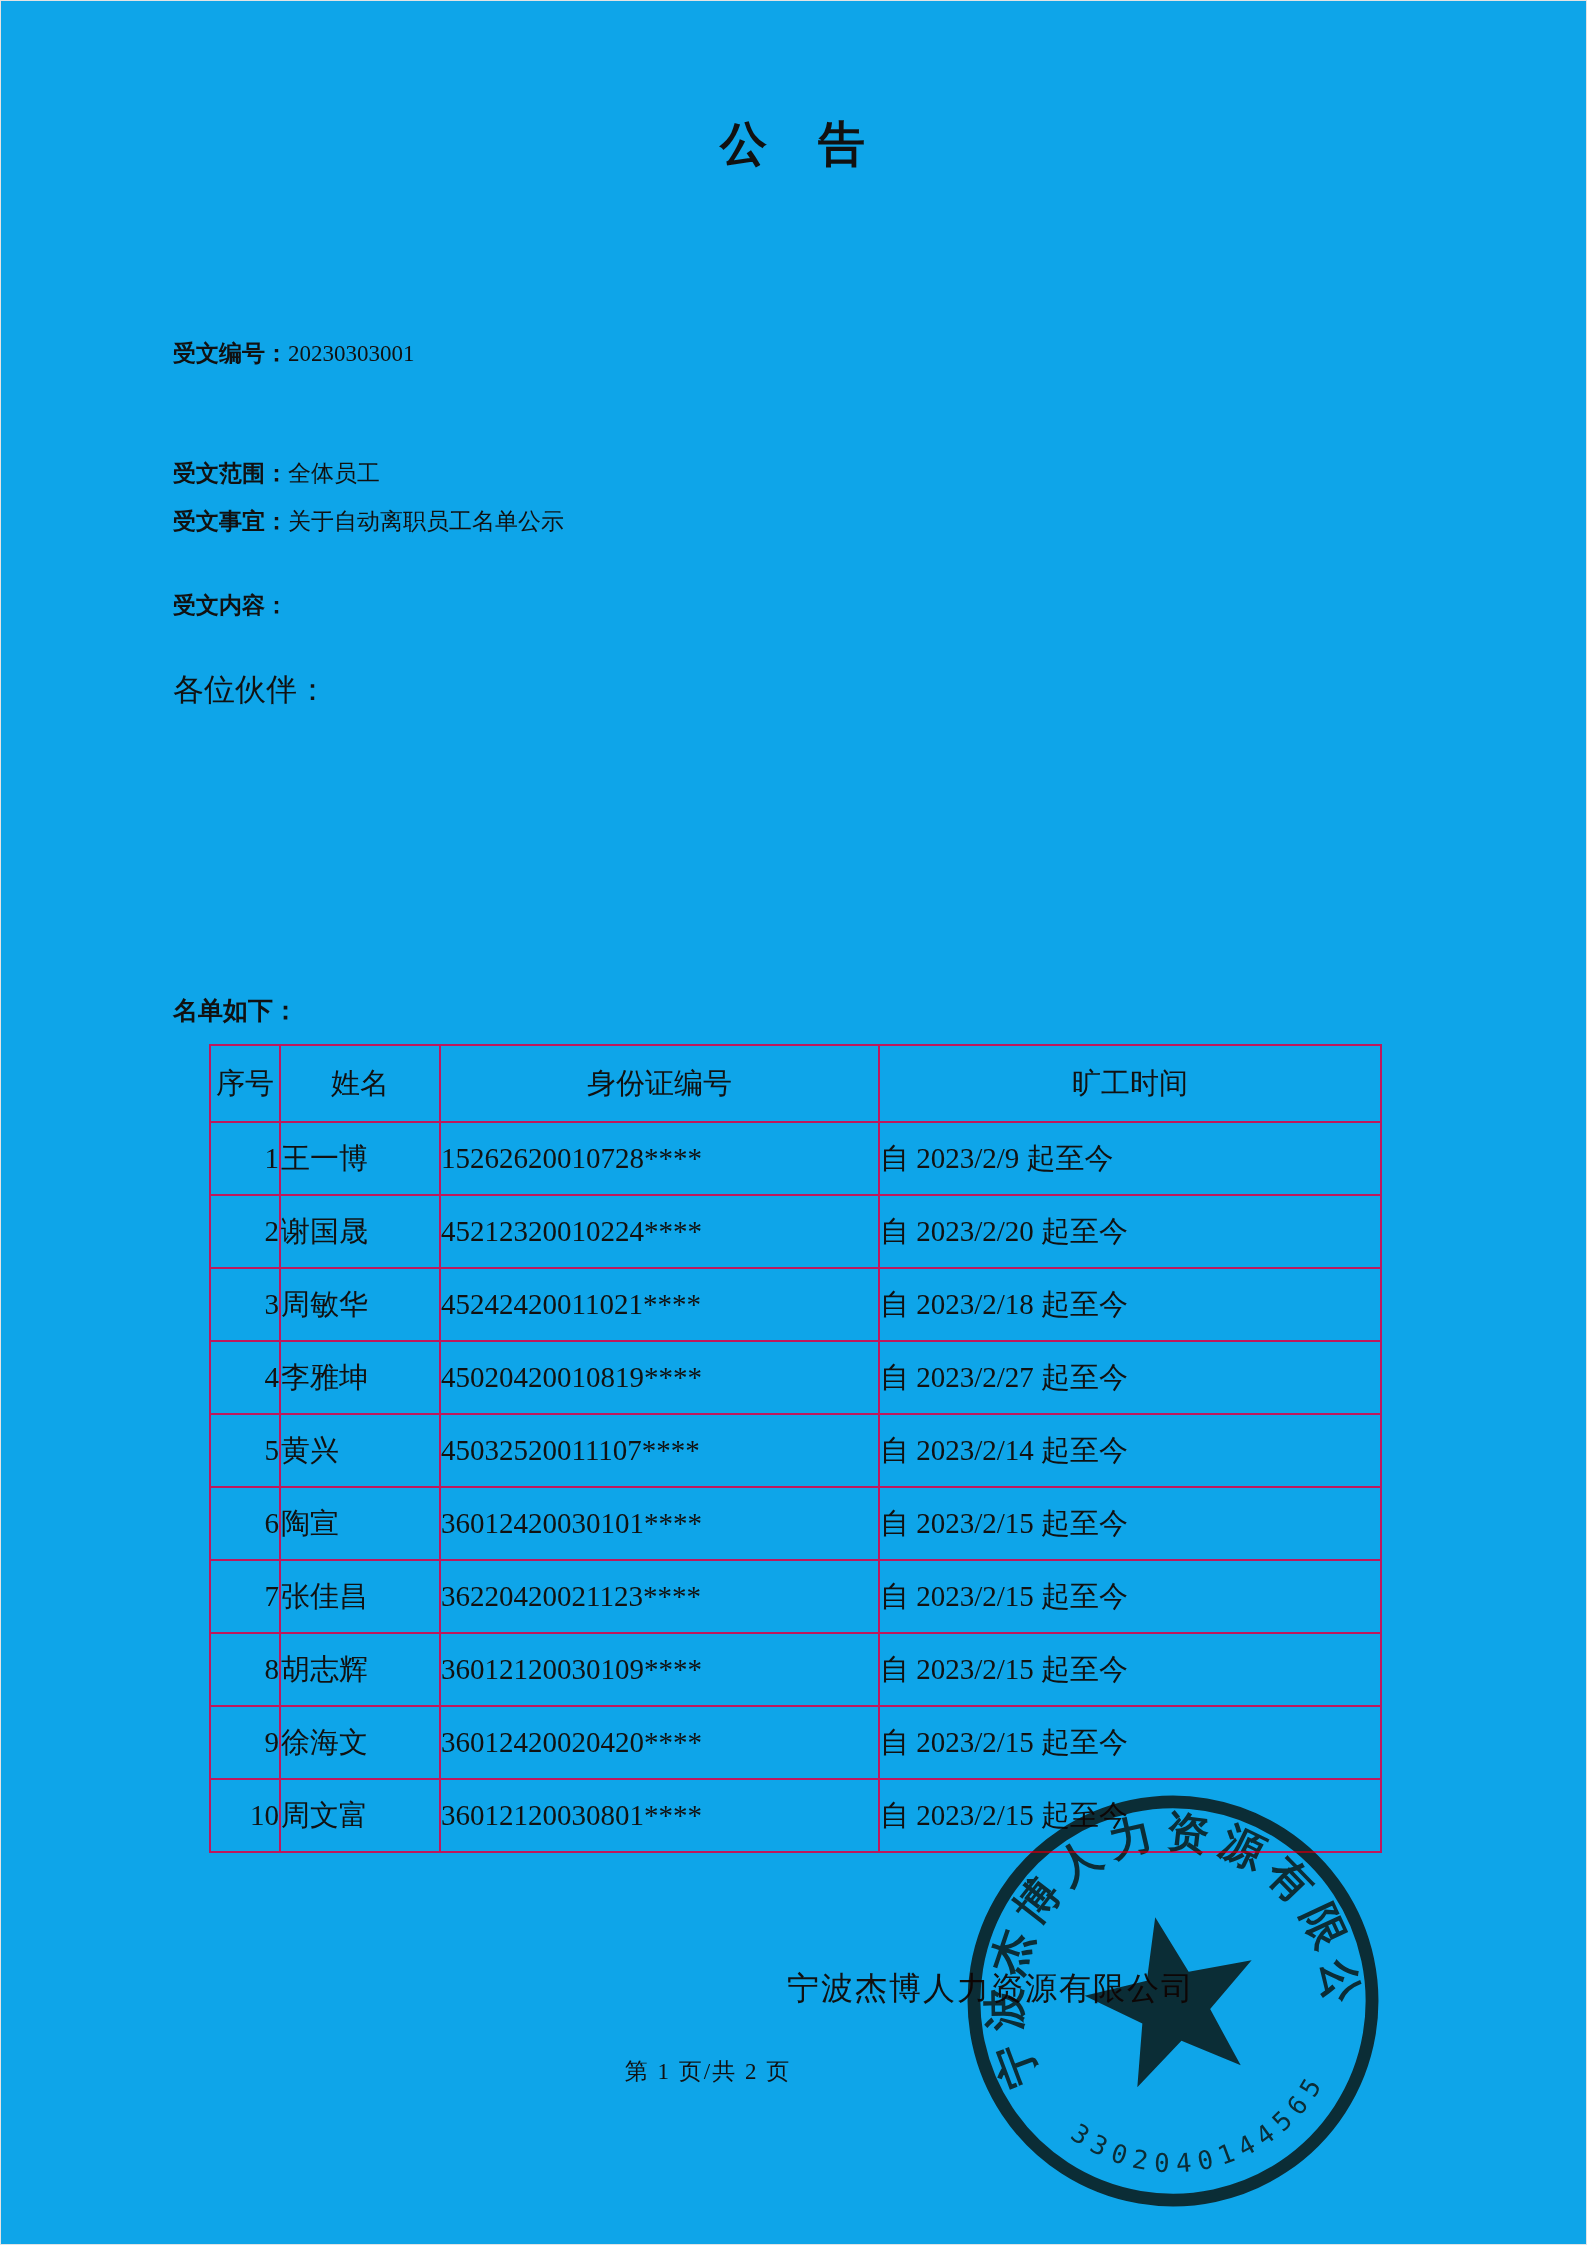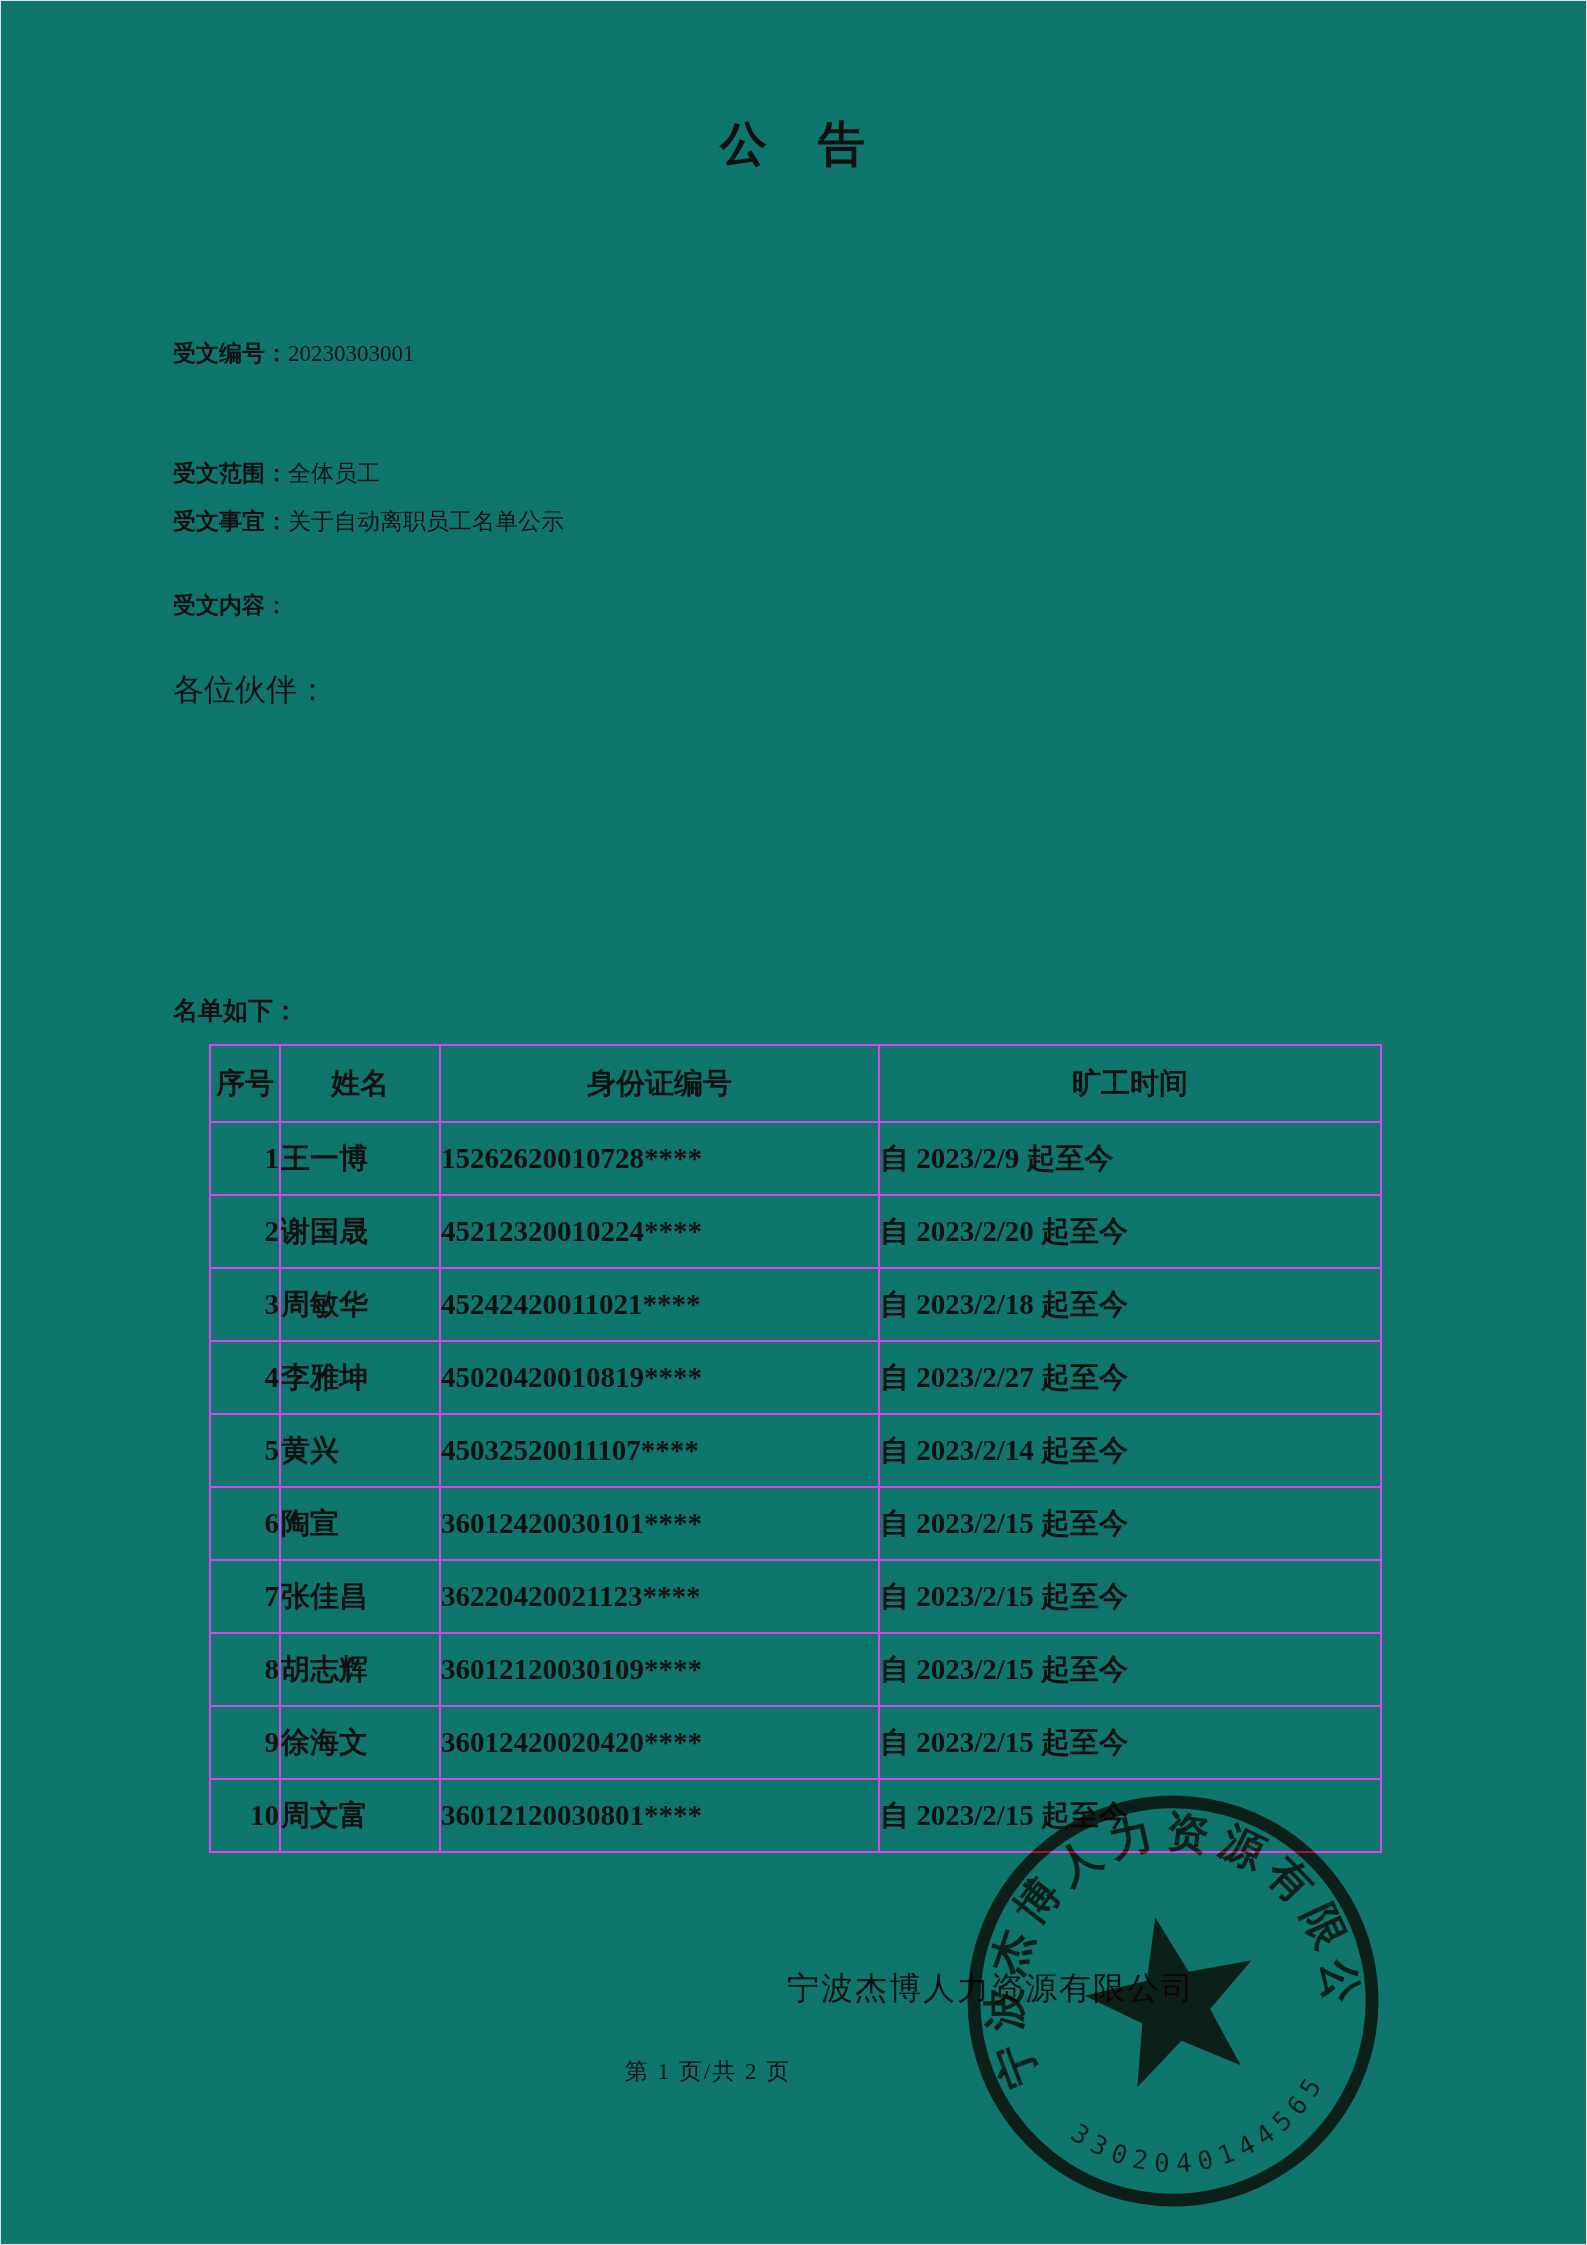--- a/index.html
+++ b/index.html
@@ -1,19 +1,19 @@
 <!DOCTYPE html>
 <html><head>
 <meta charset="utf-8">
 <style>
   html,body{margin:0;padding:0;background:#888;}
   .page{
     position:relative;
     width:1587px;height:2245px;
-    background:#0f766e;
+    background:#0ea5e9;
     border:1px solid #e3e3e3;
     box-sizing:border-box;
     font-family:"Liberation Serif","DejaVu Serif",serif;
     color:#111;
     overflow:hidden;
   }
   .title{
     position:absolute;top:112px;left:0;width:100%;
     text-align:center;font-size:47px;font-weight:bold;margin:0;
     letter-spacing:2px;
@@ -27,22 +27,22 @@
     margin:0;font-size:31px;line-height:83px;
     text-indent:2em;text-align:justify;
   }
   .list-label{position:absolute;left:172px;top:993px;font-size:25px;font-weight:bold;}
   table.roster{
     position:absolute;left:208px;top:1043px;
     border-collapse:collapse;table-layout:fixed;
     width:1171px;
   }
   table.roster th,table.roster td{
-    border:2px solid #d946ef;
-    font-weight:bold;
+    border:2px solid #be185d;
+    font-weight:normal;
     font-size:29px;
     padding:0;
     overflow:hidden;
   }
   table.roster th{height:75px;text-align:center;}
   table.roster td{height:71px;}
   td.c-idx{text-align:right;padding-right:12px;}
   td.c-name{text-align:left;padding-left:12px;}
   td.c-id{text-align:left;padding-left:12px;font-size:30px;}
   td.c-time{text-align:left;padding-left:12px;}

